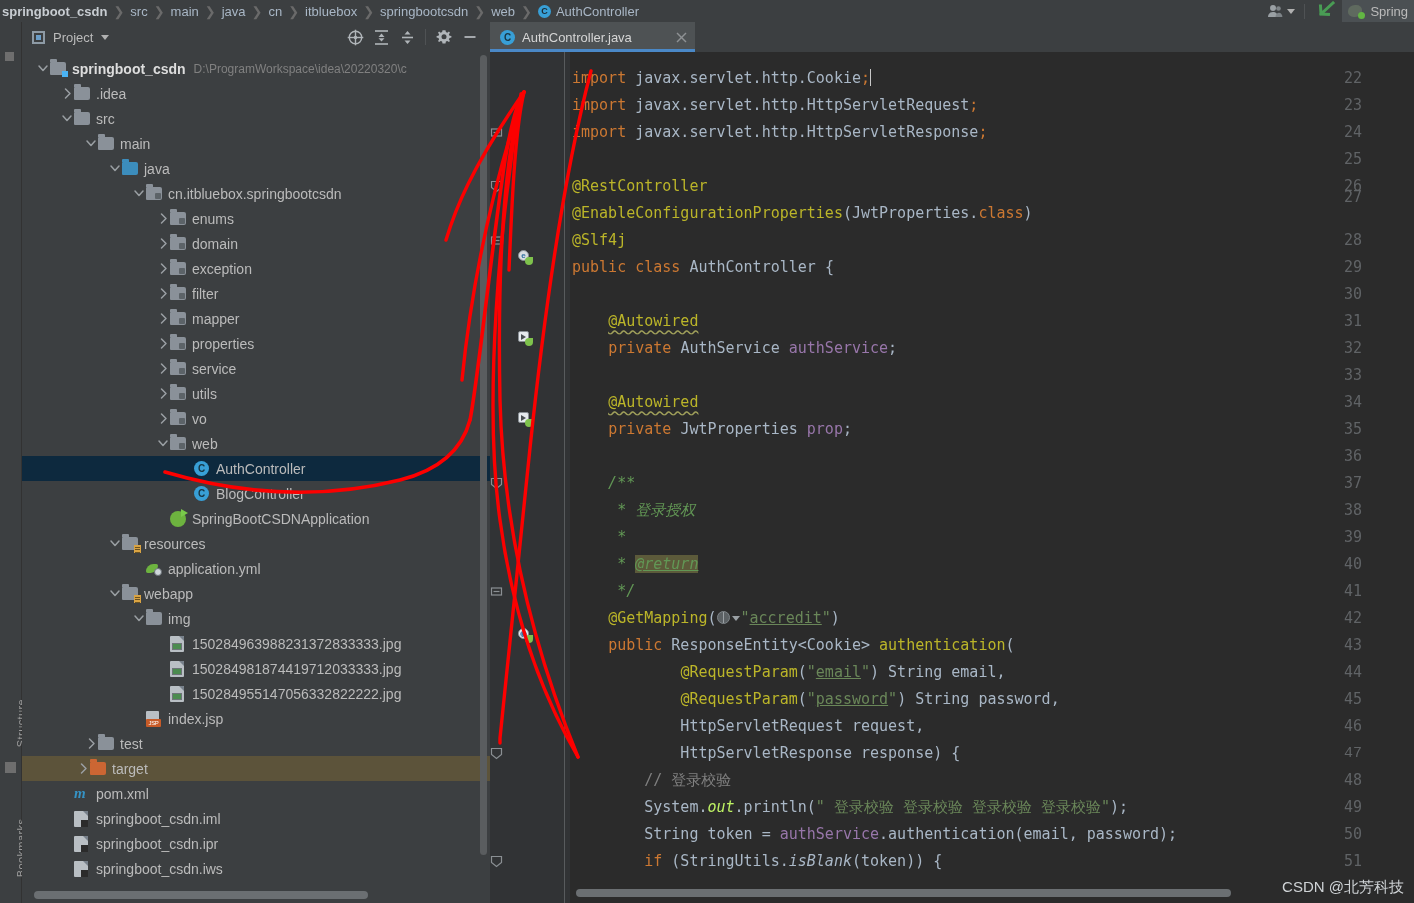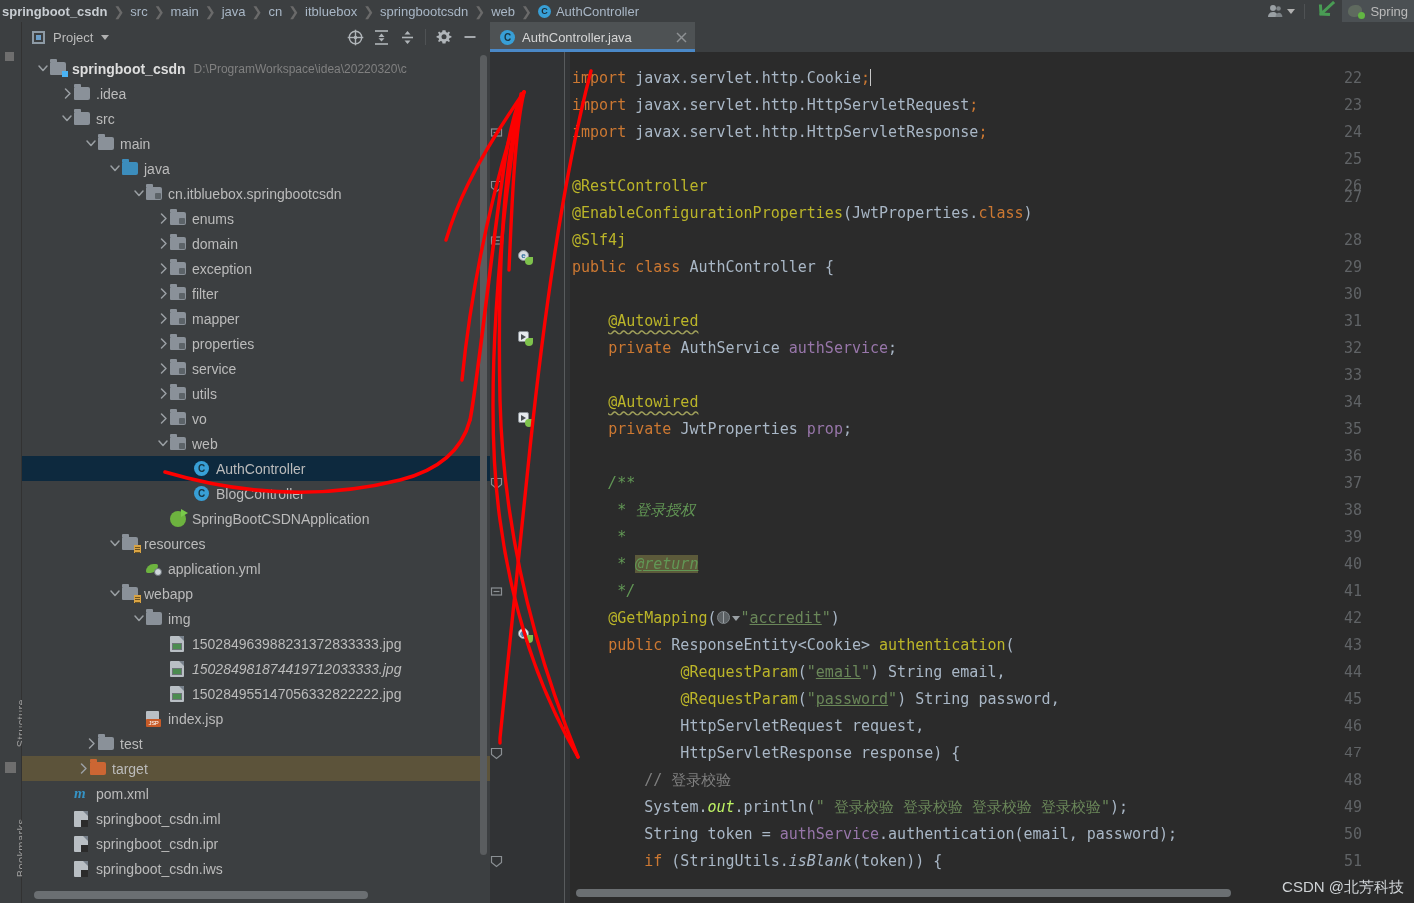--- a/index.html
+++ b/index.html
@@ -733,21 +733,21 @@
           </div>
           <div class="row" style="padding-left: 134px;">
             <span class="arrow"></span>
             <span class="ico">
               <span class="img-ico">
                 <i></i>
               </span>
             </span>
             <span class="lbl">150284963988231372833333.jpg</span>
           </div>
-          <div class="row" style="padding-left: 134px; font-style: italic;">
+          <div class="row" style="padding-left: 134px;">
             <span class="arrow"></span>
             <span class="ico">
               <span class="img-ico">
                 <i></i>
               </span>
             </span>
             <span class="lbl">150284981874419712033333.jpg</span>
           </div>
           <div class="row" style="padding-left: 134px;">
             <span class="arrow"></span>

